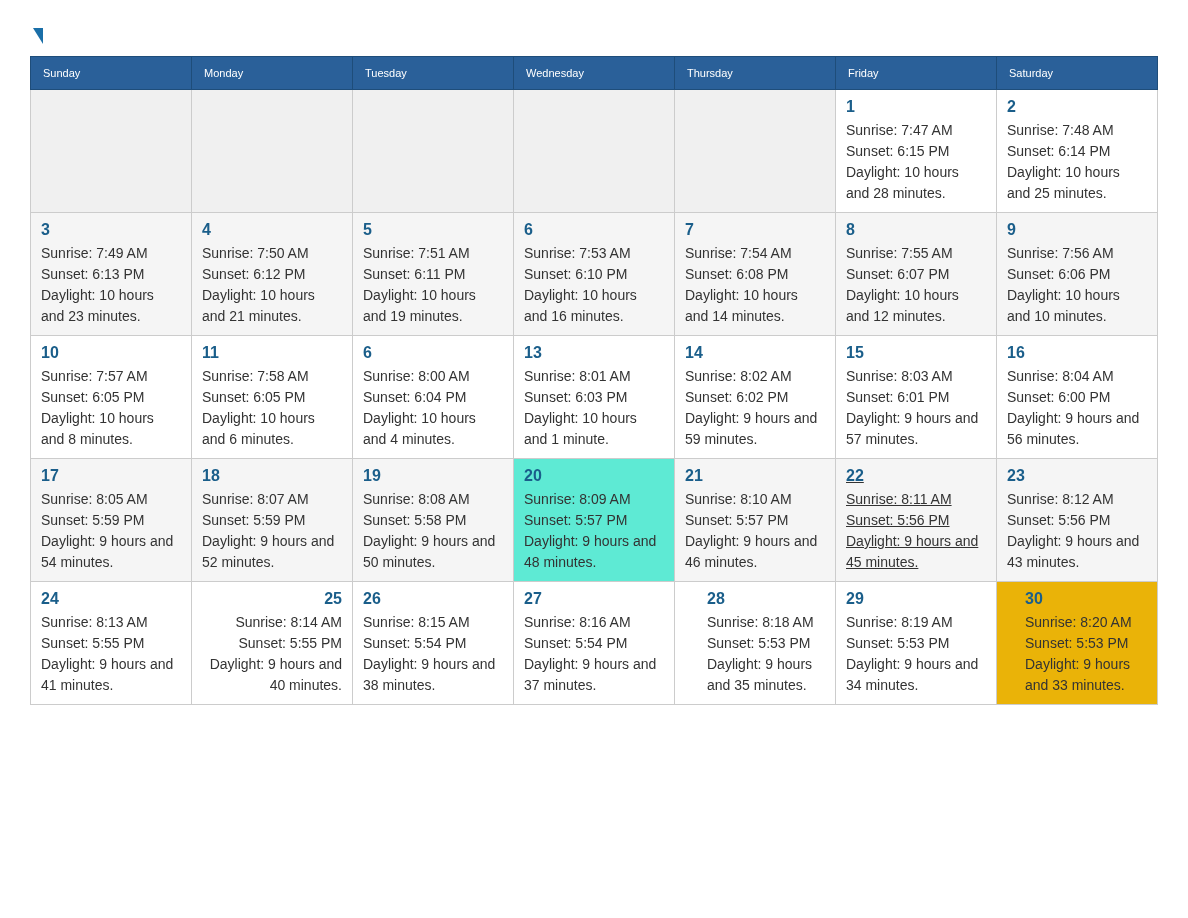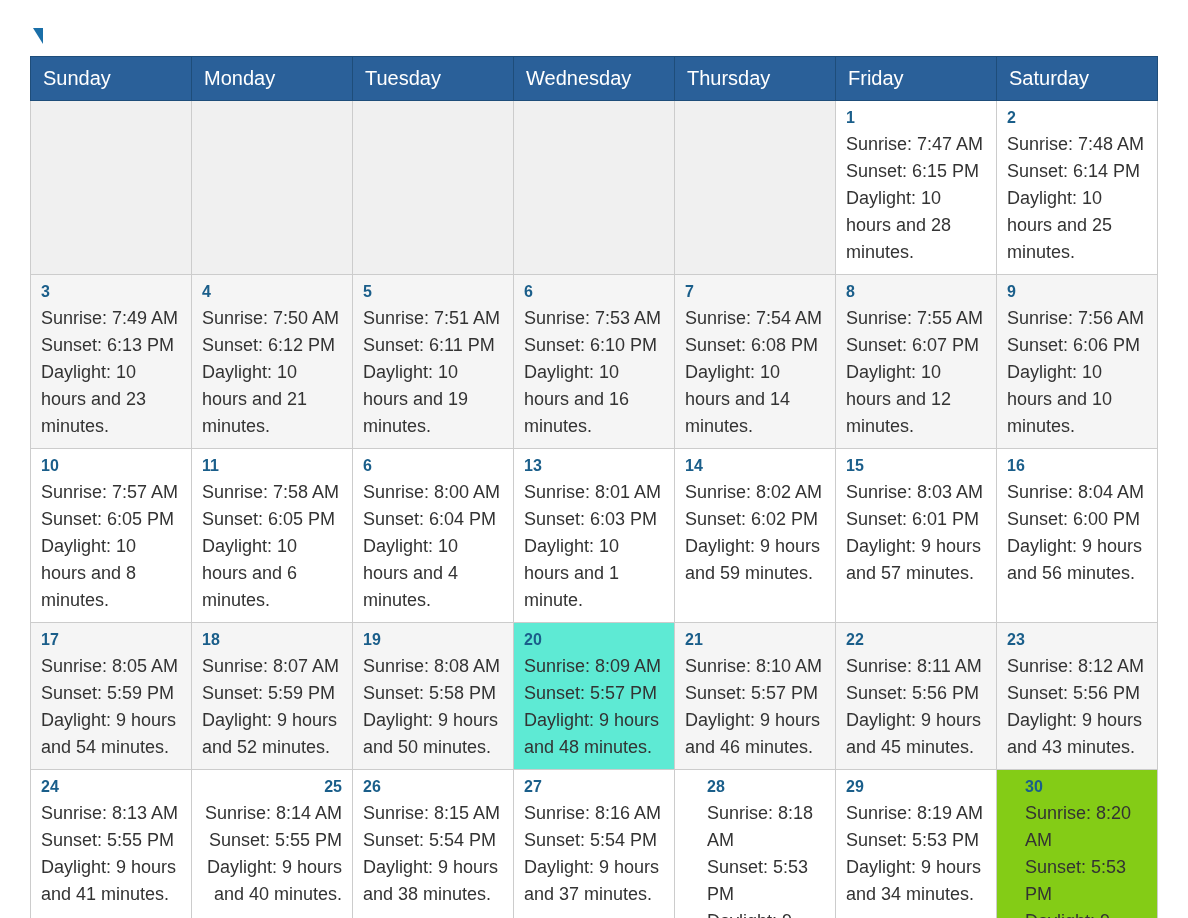--- a/index.html
+++ b/index.html
@@ -53,21 +53,21 @@
       margin-top: 4px;
     }
     .calendar {
       width: 100%;
       border-collapse: collapse;
       margin-top: 10px;
     }
     .calendar th {
       background-color: #2a6099;
       color: #fff;
-      font-size: 20px;
+      font-size: 11px;
       font-weight: normal;
       padding: 10px 12px;
       text-align: left;
       border: 1px solid #1e4d7a;
     }
     .calendar td {
       vertical-align: top;
       padding: 8px 10px;
       border: 1px solid #ccc;
       width: calc(100% / 7);
@@ -83,21 +83,21 @@
       background: #fff;
     }
     .day-number {
       font-size: 16px;
       font-weight: bold;
       color: #1a5e8a;
       display: block;
       margin-bottom: 4px;
     }
     .day-info {
-      font-size: 18px;
+      font-size: 14px;
       color: #333;
       line-height: 1.5;
     }
     .empty-cell {
       background: #f0f0f0 !important;
     }
   </style>
 </head>
 <body>
 
@@ -217,21 +217,21 @@
           <div class="day-info">Sunrise: 8:08 AM<br>Sunset: 5:58 PM<br>Daylight: 9 hours and 50 minutes.</div>
         </td>
         <td style="background: #5eead4;">
           <span class="day-number">20</span>
           <div class="day-info">Sunrise: 8:09 AM<br>Sunset: 5:57 PM<br>Daylight: 9 hours and 48 minutes.</div>
         </td>
         <td style="background: rgb(245, 245, 245);">
           <span class="day-number">21</span>
           <div class="day-info">Sunrise: 8:10 AM<br>Sunset: 5:57 PM<br>Daylight: 9 hours and 46 minutes.</div>
         </td>
-        <td style="background: rgb(245, 245, 245);">
+        <td style="background: rgb(245, 245, 245); text-decoration: underline;">
           <span class="day-number">22</span>
           <div class="day-info">Sunrise: 8:11 AM<br>Sunset: 5:56 PM<br>Daylight: 9 hours and 45 minutes.</div>
         </td>
         <td style="background: rgb(245, 245, 245); margin-left: 44px;">
           <span class="day-number">23</span>
           <div class="day-info">Sunrise: 8:12 AM<br>Sunset: 5:56 PM<br>Daylight: 9 hours and 43 minutes.</div>
         </td>
       </tr>
       <tr>
         <td style="background: rgb(255, 255, 255);">
@@ -251,19 +251,19 @@
           <div class="day-info">Sunrise: 8:16 AM<br>Sunset: 5:54 PM<br>Daylight: 9 hours and 37 minutes.</div>
         </td>
         <td style="background: rgb(255, 255, 255); padding-left: 32px;">
           <span class="day-number">28</span>
           <div class="day-info">Sunrise: 8:18 AM<br>Sunset: 5:53 PM<br>Daylight: 9 hours and 35 minutes.</div>
         </td>
         <td style="background: rgb(255, 255, 255);">
           <span class="day-number">29</span>
           <div class="day-info">Sunrise: 8:19 AM<br>Sunset: 5:53 PM<br>Daylight: 9 hours and 34 minutes.</div>
         </td>
-        <td style="background: #84cc16; padding-left: 28px;">
+        <td style="background: #eab308; padding-left: 28px;">
           <span class="day-number">30</span>
           <div class="day-info">Sunrise: 8:20 AM<br>Sunset: 5:53 PM<br>Daylight: 9 hours and 33 minutes.</div>
         </td>
       </tr>
     </tbody>
 </table>
 
 </body></html>

